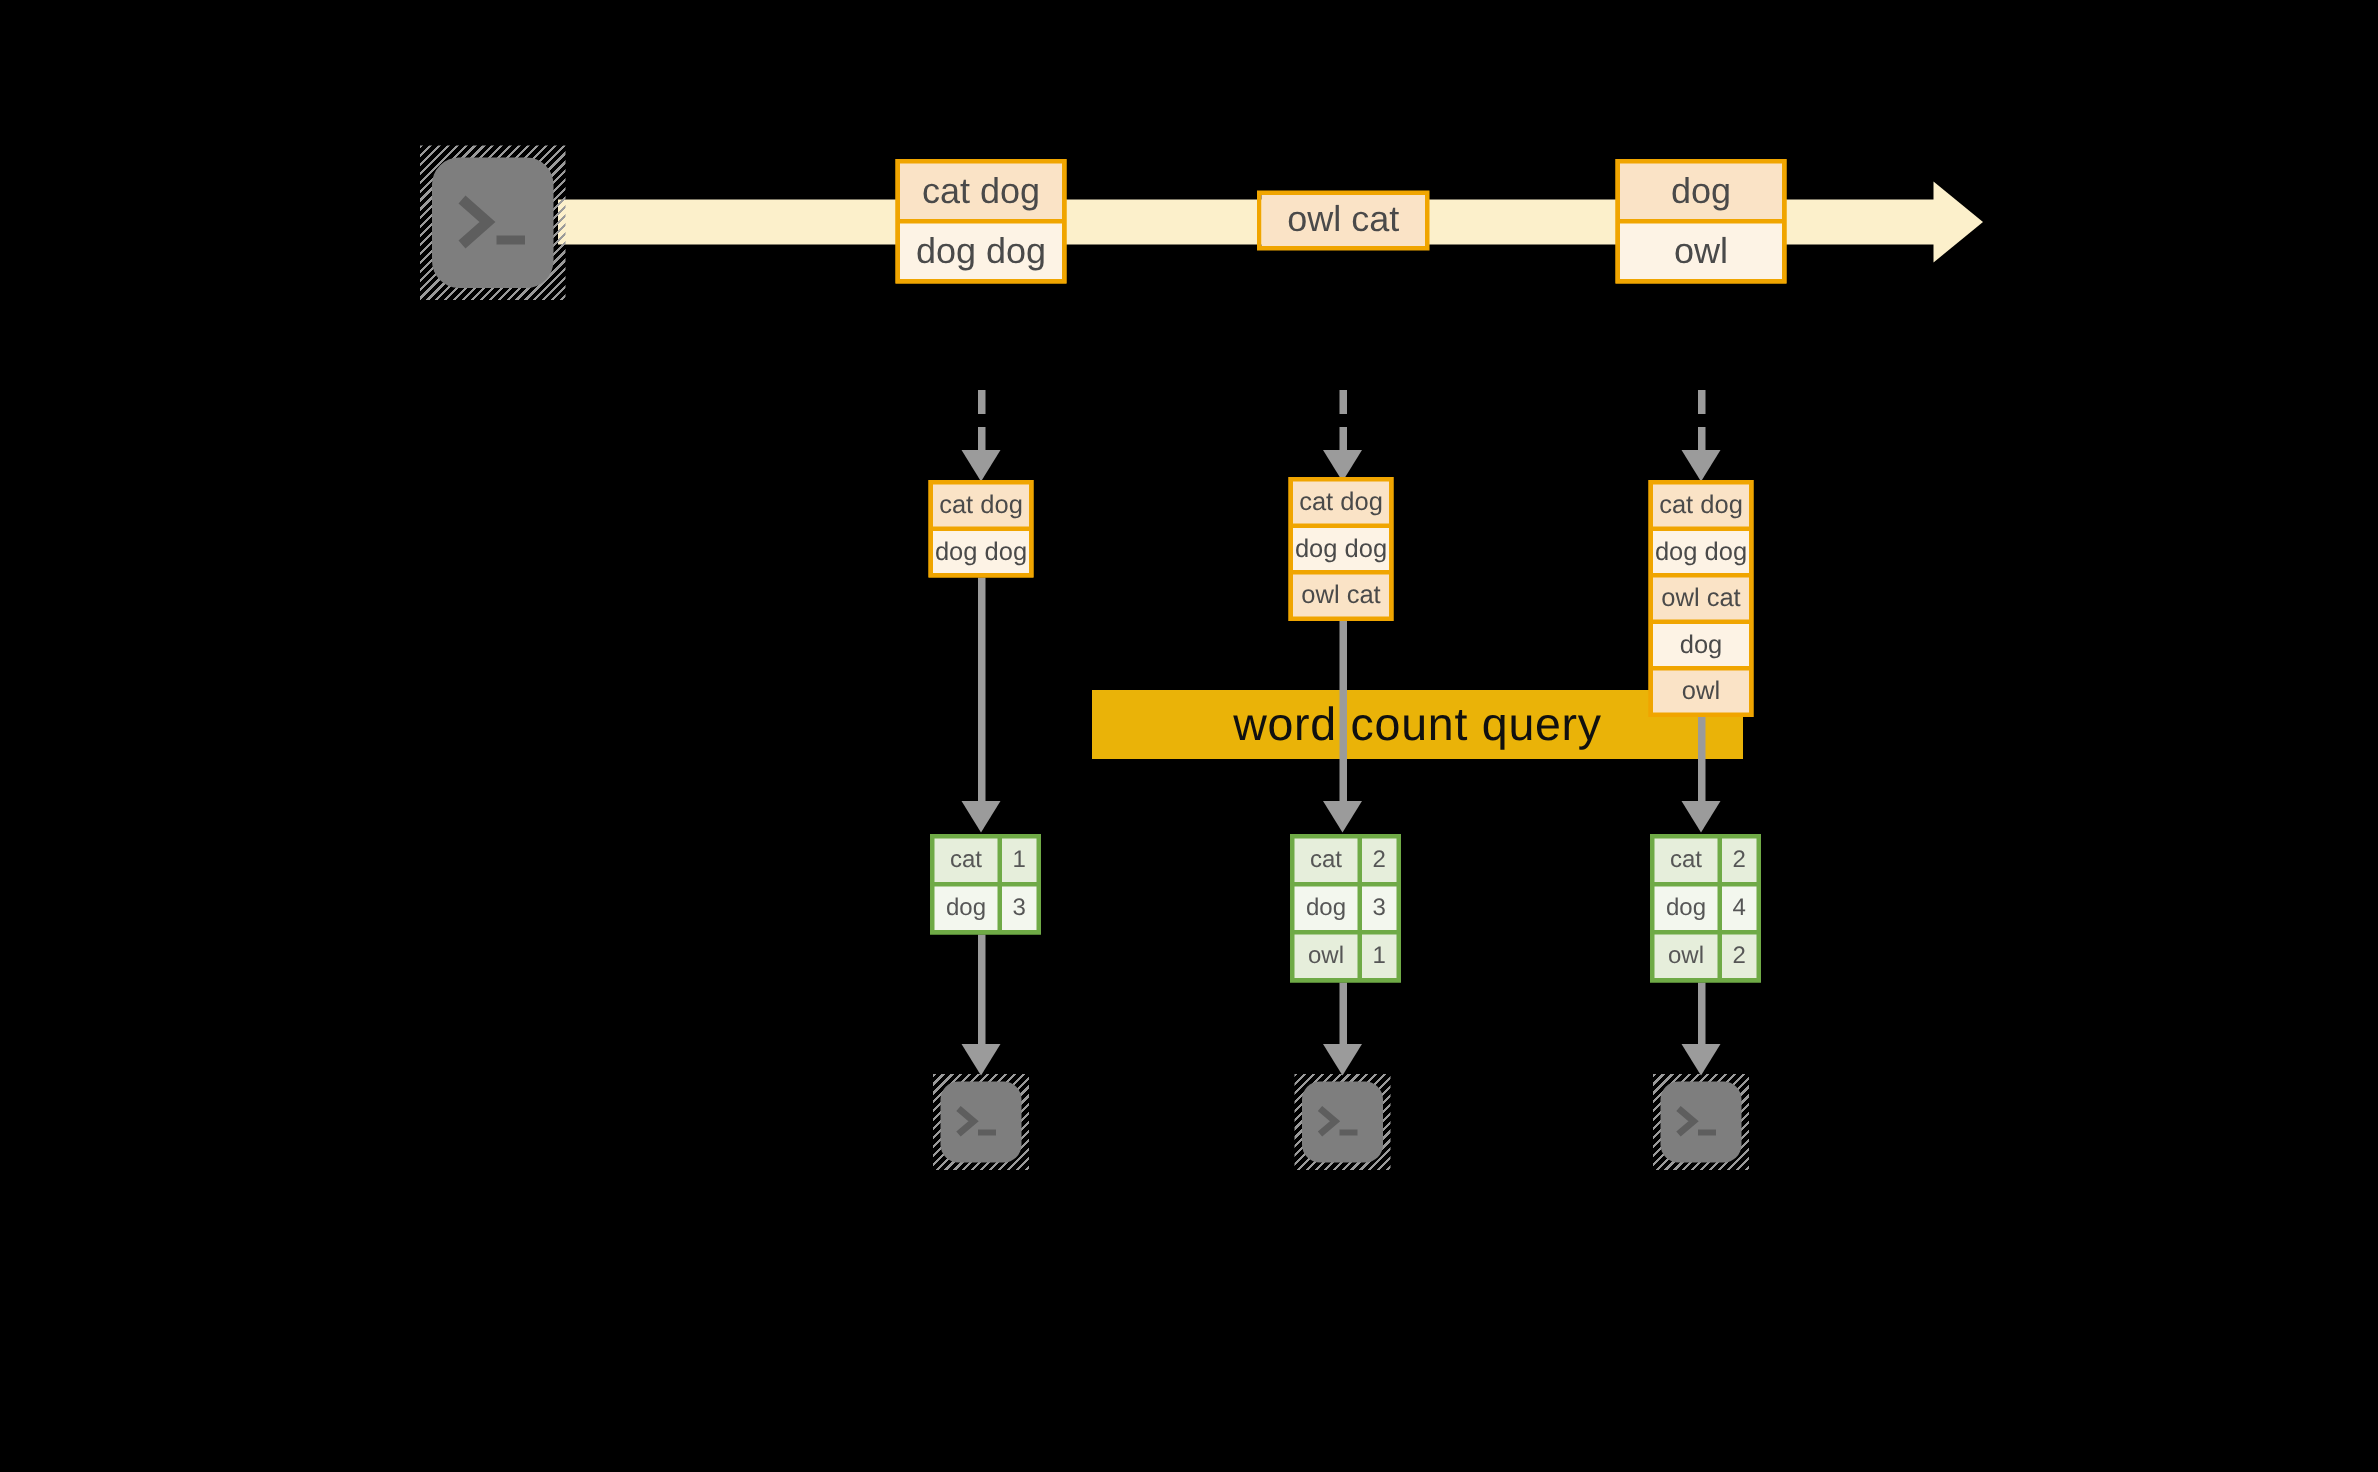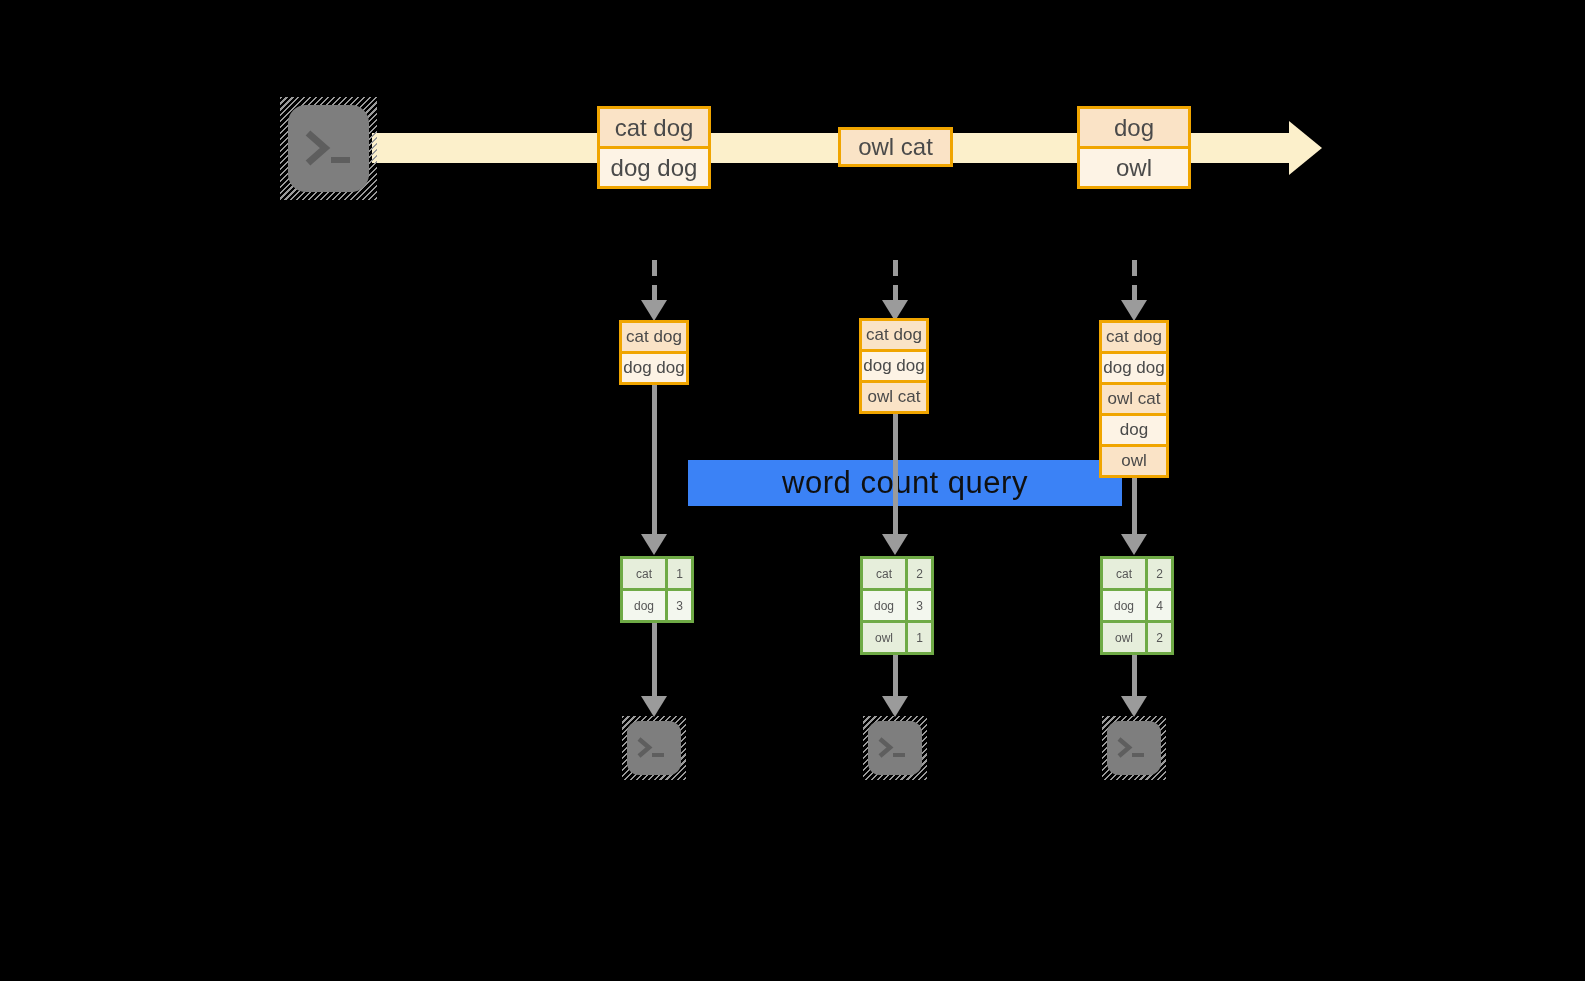--- a/index.html
+++ b/index.html
@@ -26,29 +26,29 @@
 
   
   .vdash { position:absolute; width:5px; z-index:2;
     background:repeating-linear-gradient(180deg,#9B9B9B 0 16px,transparent 16px 25px); }
   .vline { position:absolute; width:5px; background:#9B9B9B; z-index:2; }
   .ahead { position:absolute; width:0; height:0; z-index:2;
     border-left:13px solid transparent; border-right:13px solid transparent;
     border-top:21px solid #9B9B9B; }
 
   
-  .banner { position:absolute; left:688px; top:460px; width:434px; height:46px;
-    background:#3b82f6; z-index:1; display:flex; align-items:center; justify-content:center; }
+  .banner { position:absolute; left:728px; top:460px; width:434px; height:46px;
+    background:#eab308; z-index:1; display:flex; align-items:center; justify-content:center; }
   .banner .banner-text { position:relative; z-index:3; font-size:31px; color:#101010; letter-spacing:0.5px; }
 
   
   .gtable { position:absolute; border:3px solid #6FAA46; background:#6FAA46;
     display:flex; flex-direction:column; gap:3px; z-index:3; }
   .grow { display:flex; gap:3px; }
-  .gcell { display:flex; align-items:center; justify-content:center; color:#565656; font-size:12px; }
+  .gcell { display:flex; align-items:center; justify-content:center; color:#565656; font-size:16px; }
   .gword { width:42px; height:29px; }
   .gval  { width:23px; height:29px; }
   .row-a .gcell { background:#E6EEDB; }
   .row-b .gcell { background:#F3F7EE; }
 
   
   .term { position:absolute; z-index:2;
     background:repeating-linear-gradient(135deg,#9A9A9A 0 1.5px,transparent 1.5px 4.2px); }
   .term-inner { position:absolute; background:#7E7E7E;
     display:flex; align-items:flex-start; }

